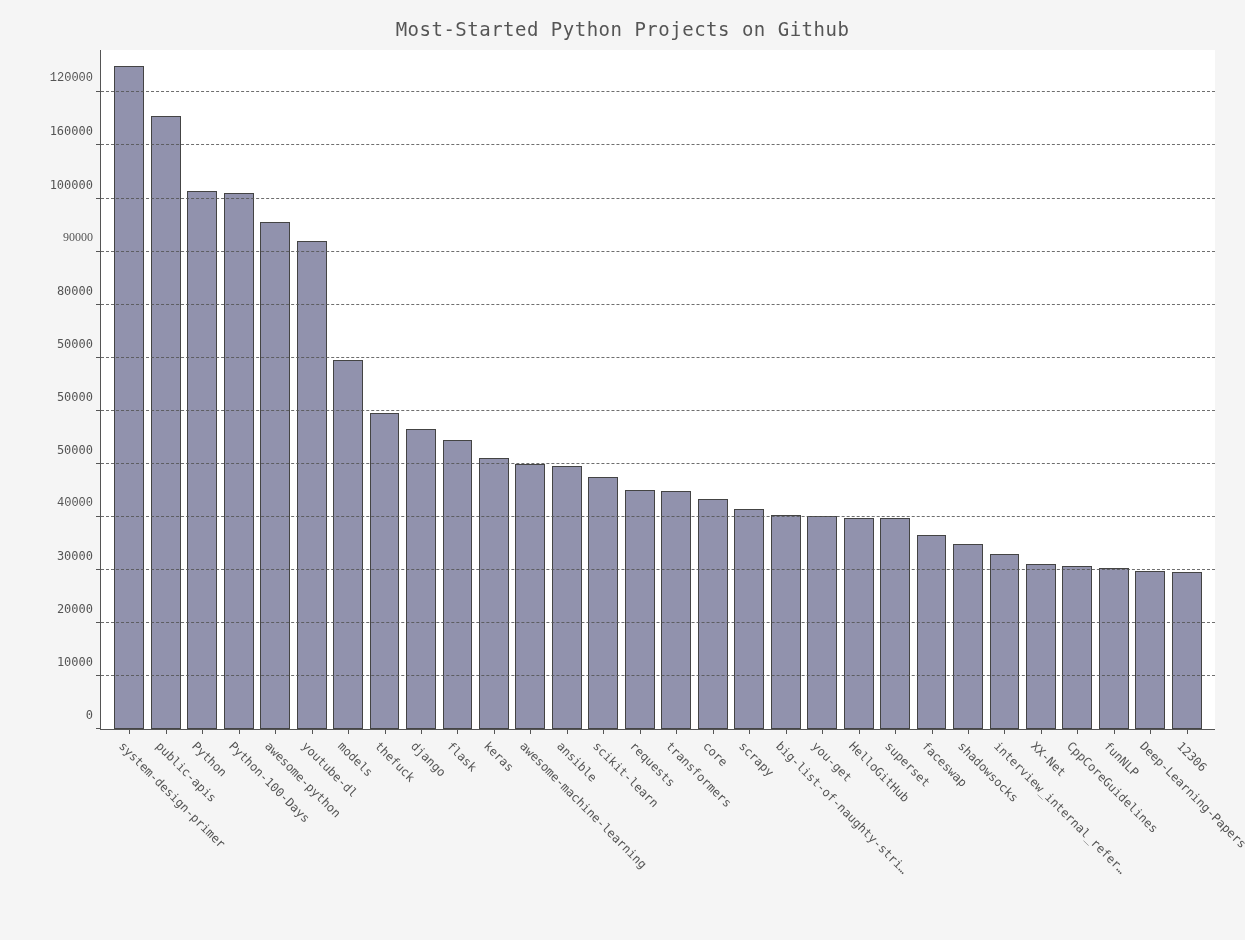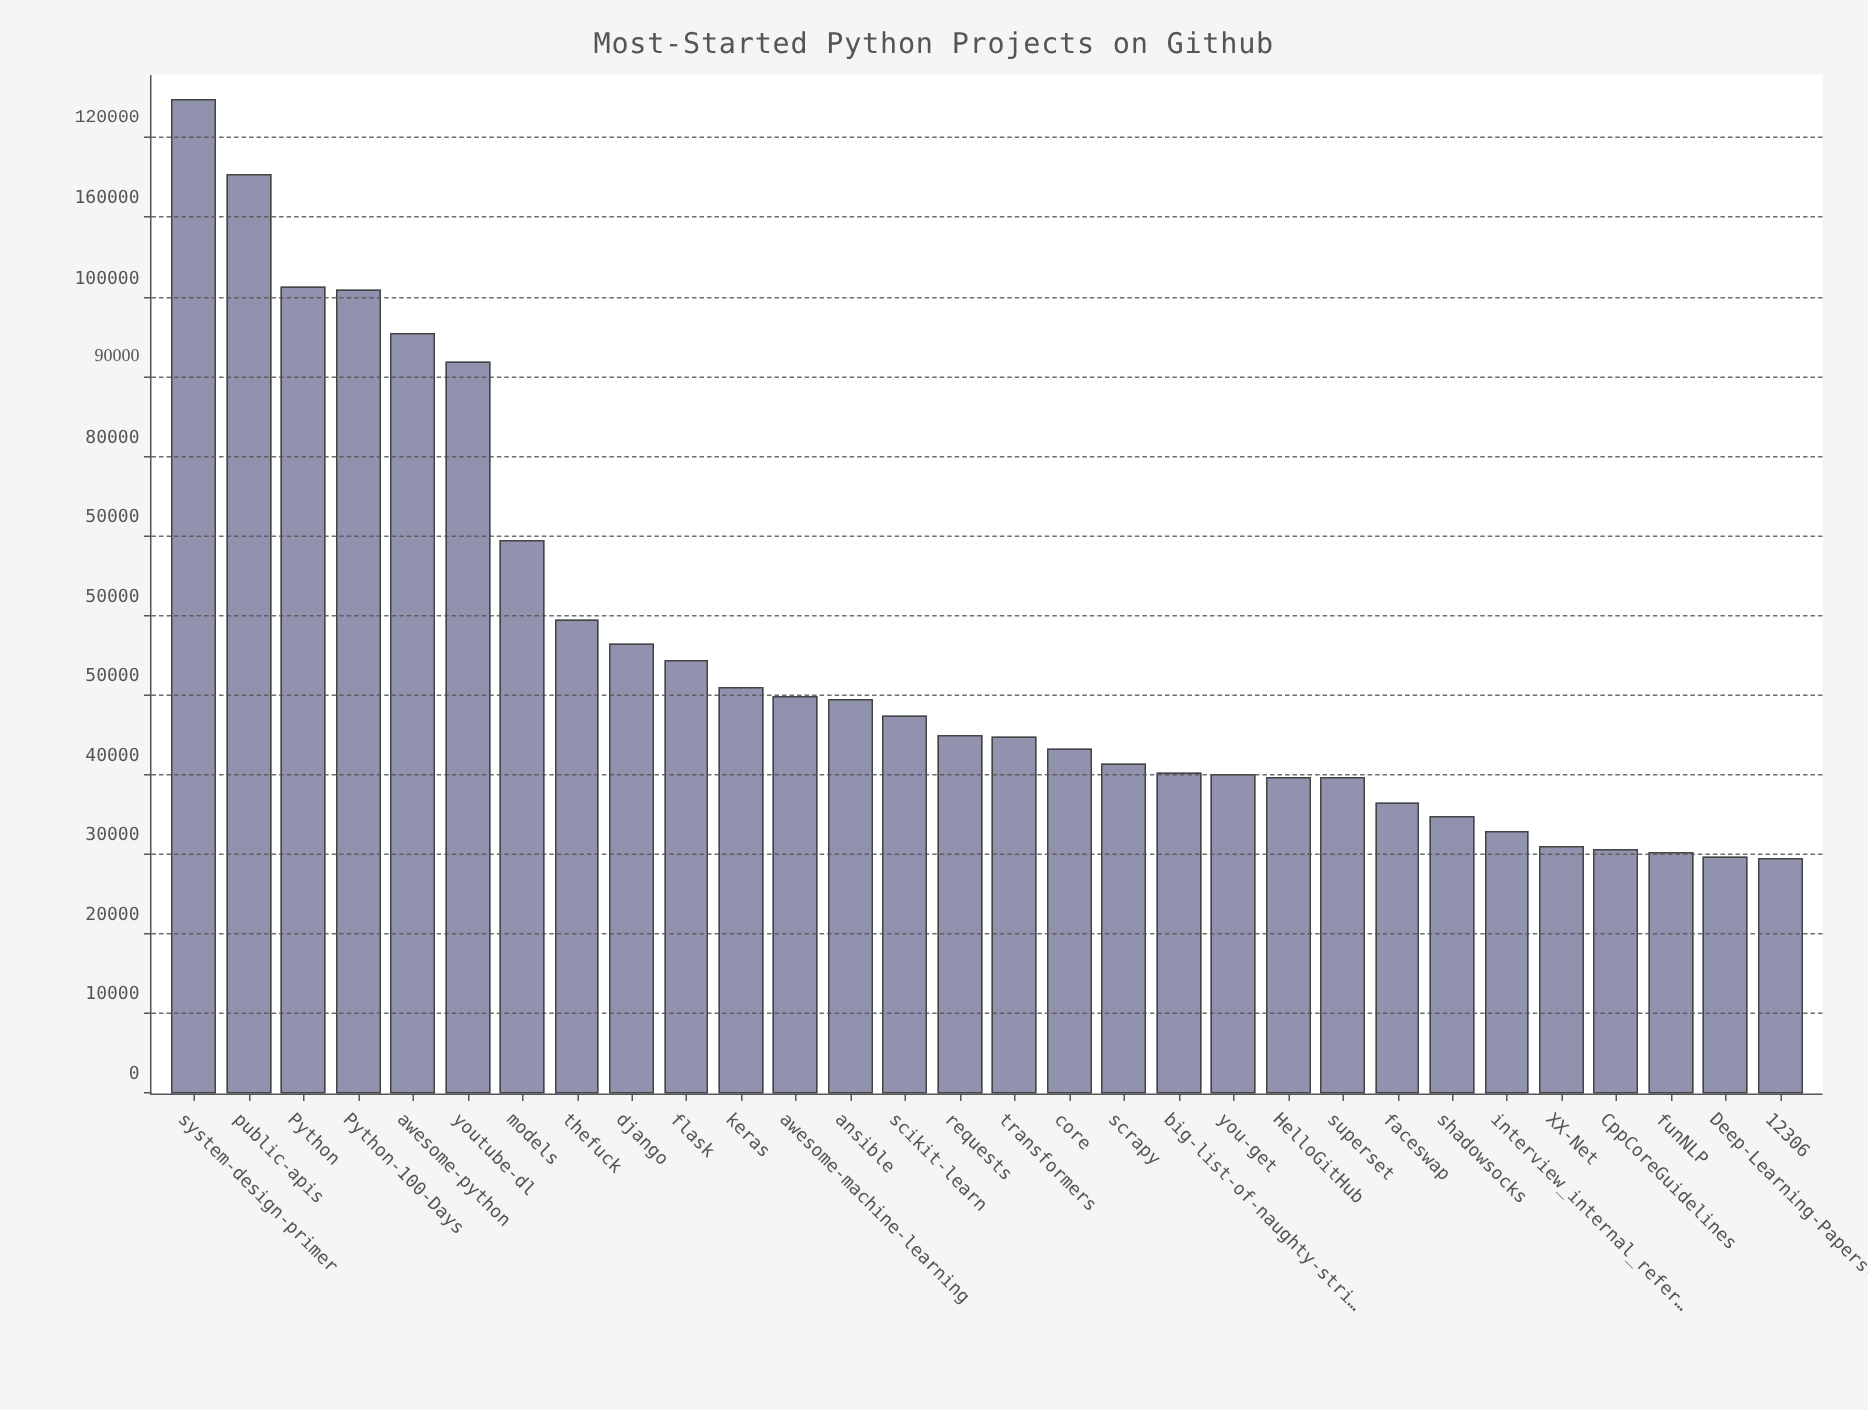--- a/index.html
+++ b/index.html
@@ -266,21 +266,21 @@
       <div class="ytick-mark" style="bottom: 7.8125%;"></div>
       <div class="ytick" style="bottom: 7.8125%;">10000</div>
       <div class="gridline" style="bottom: 15.625%;"></div>
       <div class="ytick-mark" style="bottom: 15.625%;"></div>
       <div class="ytick" style="bottom: 15.625%;">20000</div>
       <div class="gridline" style="bottom: 23.4375%;"></div>
       <div class="ytick-mark" style="bottom: 23.4375%;"></div>
       <div class="ytick" style="bottom: 23.4375%;">30000</div>
       <div class="gridline" style="bottom: 31.25%;"></div>
       <div class="ytick-mark" style="bottom: 31.25%;"></div>
-      <div class="ytick" style="bottom: 31.25%;">40000</div>
+      <div class="ytick" style="bottom: 31.25%; font-family: Liberation Mono, monospace;">40000</div>
       <div class="gridline" style="bottom: 39.0625%;"></div>
       <div class="ytick-mark" style="bottom: 39.0625%;"></div>
       <div class="ytick" style="bottom: 39.0625%; text-align: center;">50000</div>
       <div class="gridline" style="bottom: 46.875%;"></div>
       <div class="ytick-mark" style="bottom: 46.875%;"></div>
       <div class="ytick" style="bottom: 46.875%;">50000</div>
       <div class="gridline" style="bottom: 54.6875%;"></div>
       <div class="ytick-mark" style="bottom: 54.6875%;"></div>
       <div class="ytick" style="bottom: 54.6875%;">50000</div>
       <div class="gridline" style="bottom: 62.5%;"></div>

